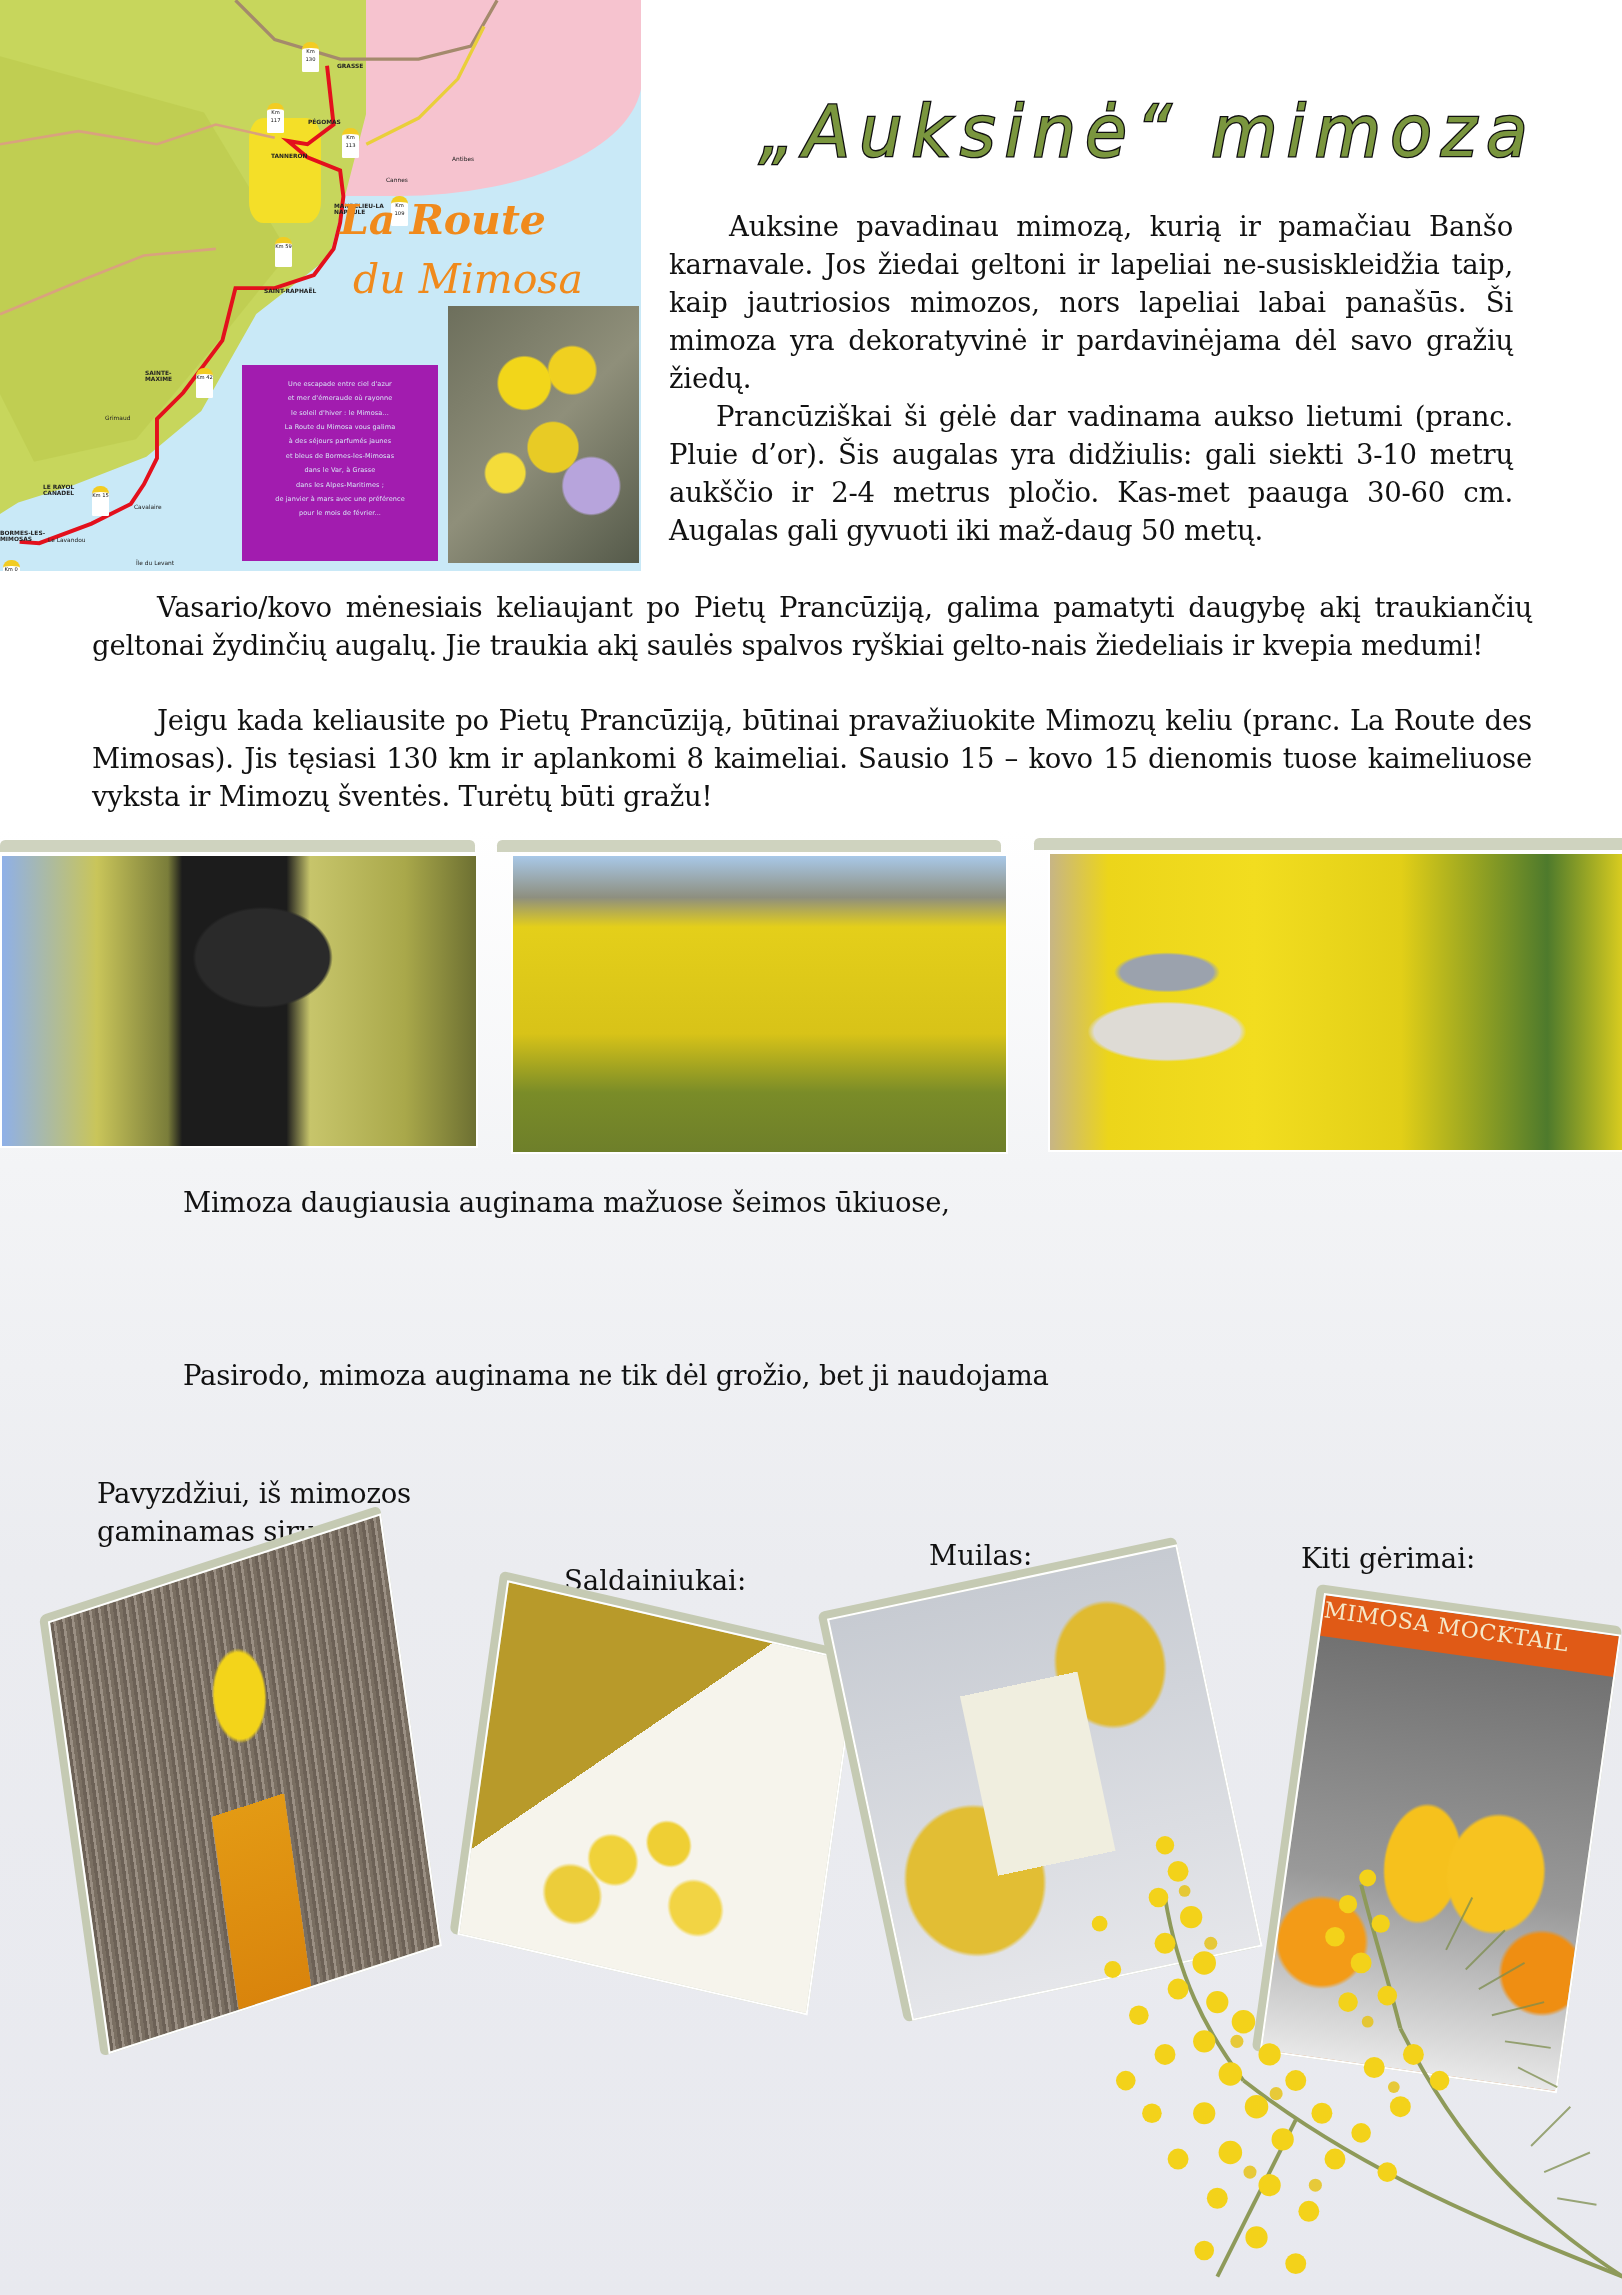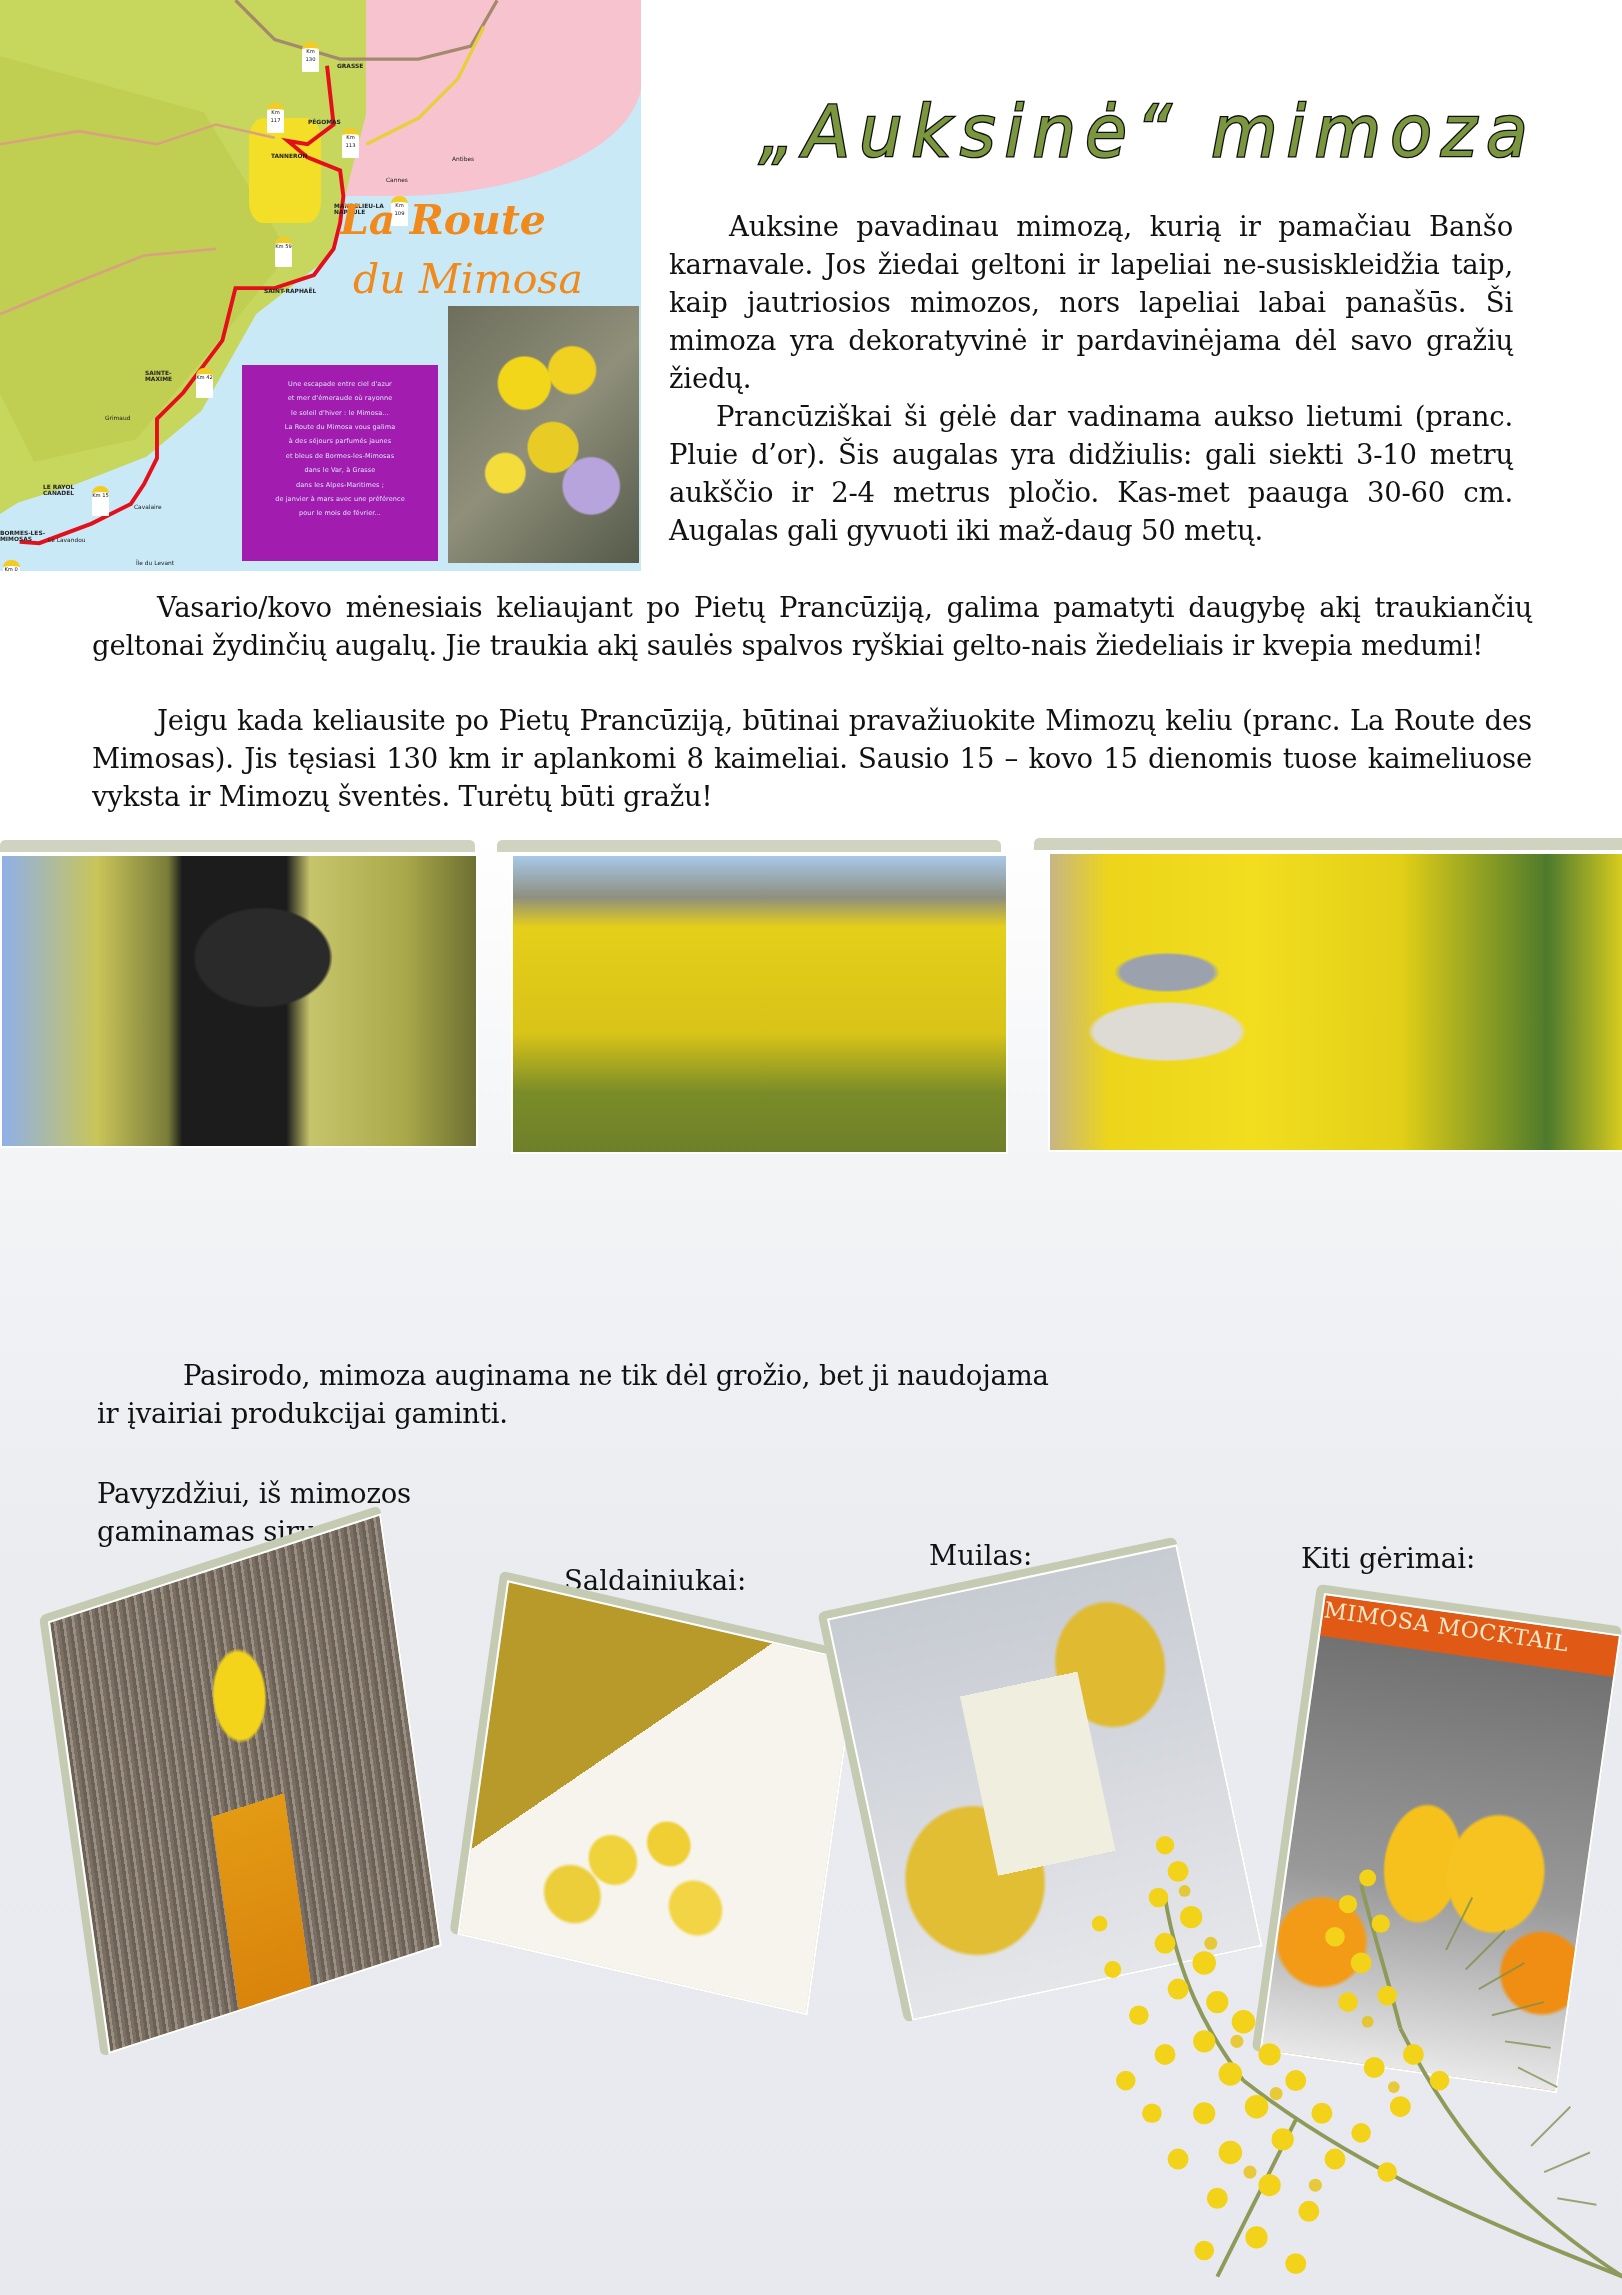--- a/index.html
+++ b/index.html
@@ -191,25 +191,25 @@
 <div id="ph2" class="photo" style="left:497px;top:840px;width:517px;height:321px;">
   <div class="tab"></div>
   <div class="img"></div>
 </div>
 <div id="ph3" class="photo" style="left:1034px;top:838px;width:603px;height:321px;">
   <div class="tab"></div>
   <div class="img"></div>
 </div>
 
 <div id="p4" class="abs para" style="text-align:left;">
+  <div><span class="ind" style="width:86px"></span><span>Mimoza daugiausia auginama mažuose šeimos ūkiuose,</span></div>
 </div>
 
 <div id="p5" class="abs para" style="text-align:left;">
   <div><span class="ind" style="width:86px"></span><span>Pasirodo, mimoza auginama ne tik dėl grožio, bet ji naudojama</span></div>
-  <div> ir įvairiai produkcijai gaminti.</div>
 </div>
 
 <div id="p6" class="abs para">
   <div>Pavyzdžiui, iš mimozos</div>
   <div>gaminamas sirupas:</div>
 </div>
 
 <div id="lbl-saldainiukai" class="label">Saldainiukai:</div>
 <div id="lbl-muilas" class="label">Muilas:</div>
 <div id="lbl-gerimai" class="label">Kiti gėrimai:</div>

